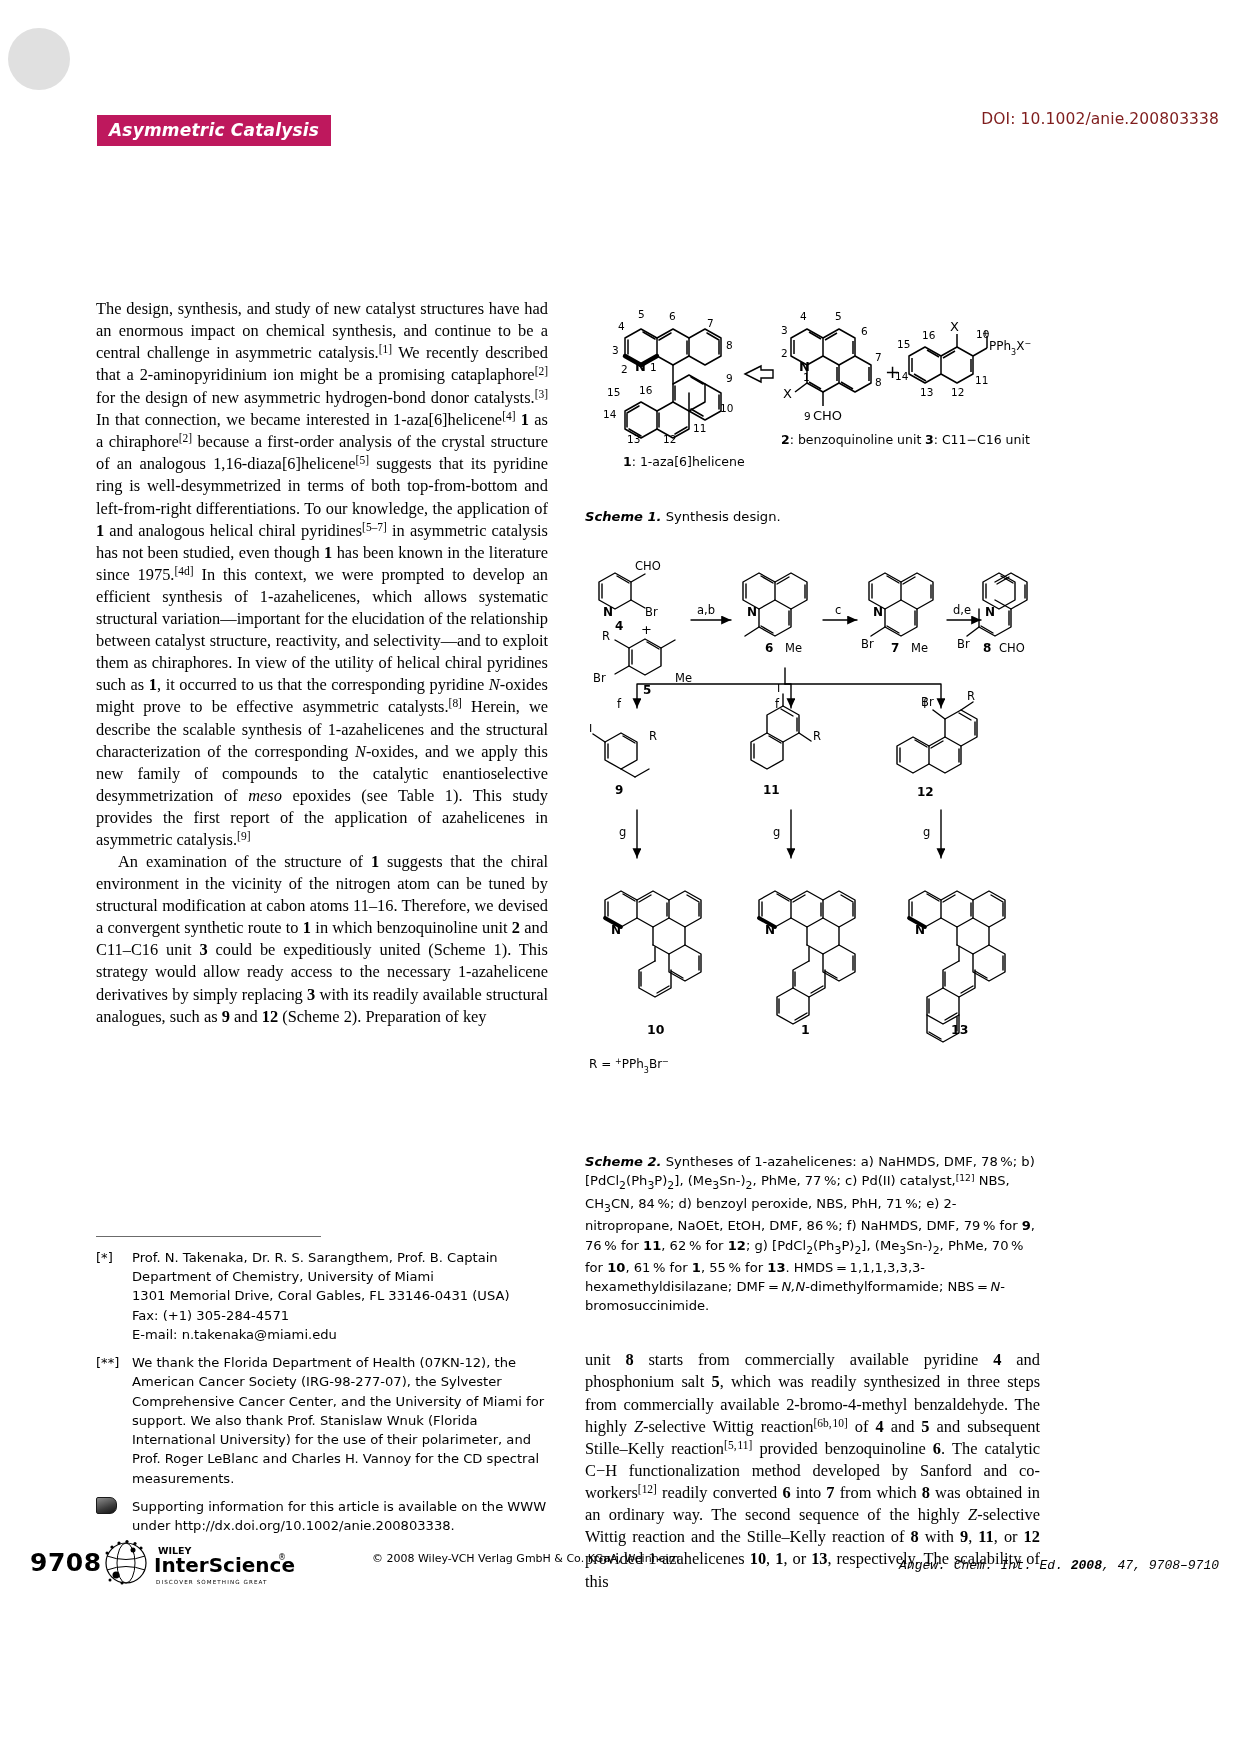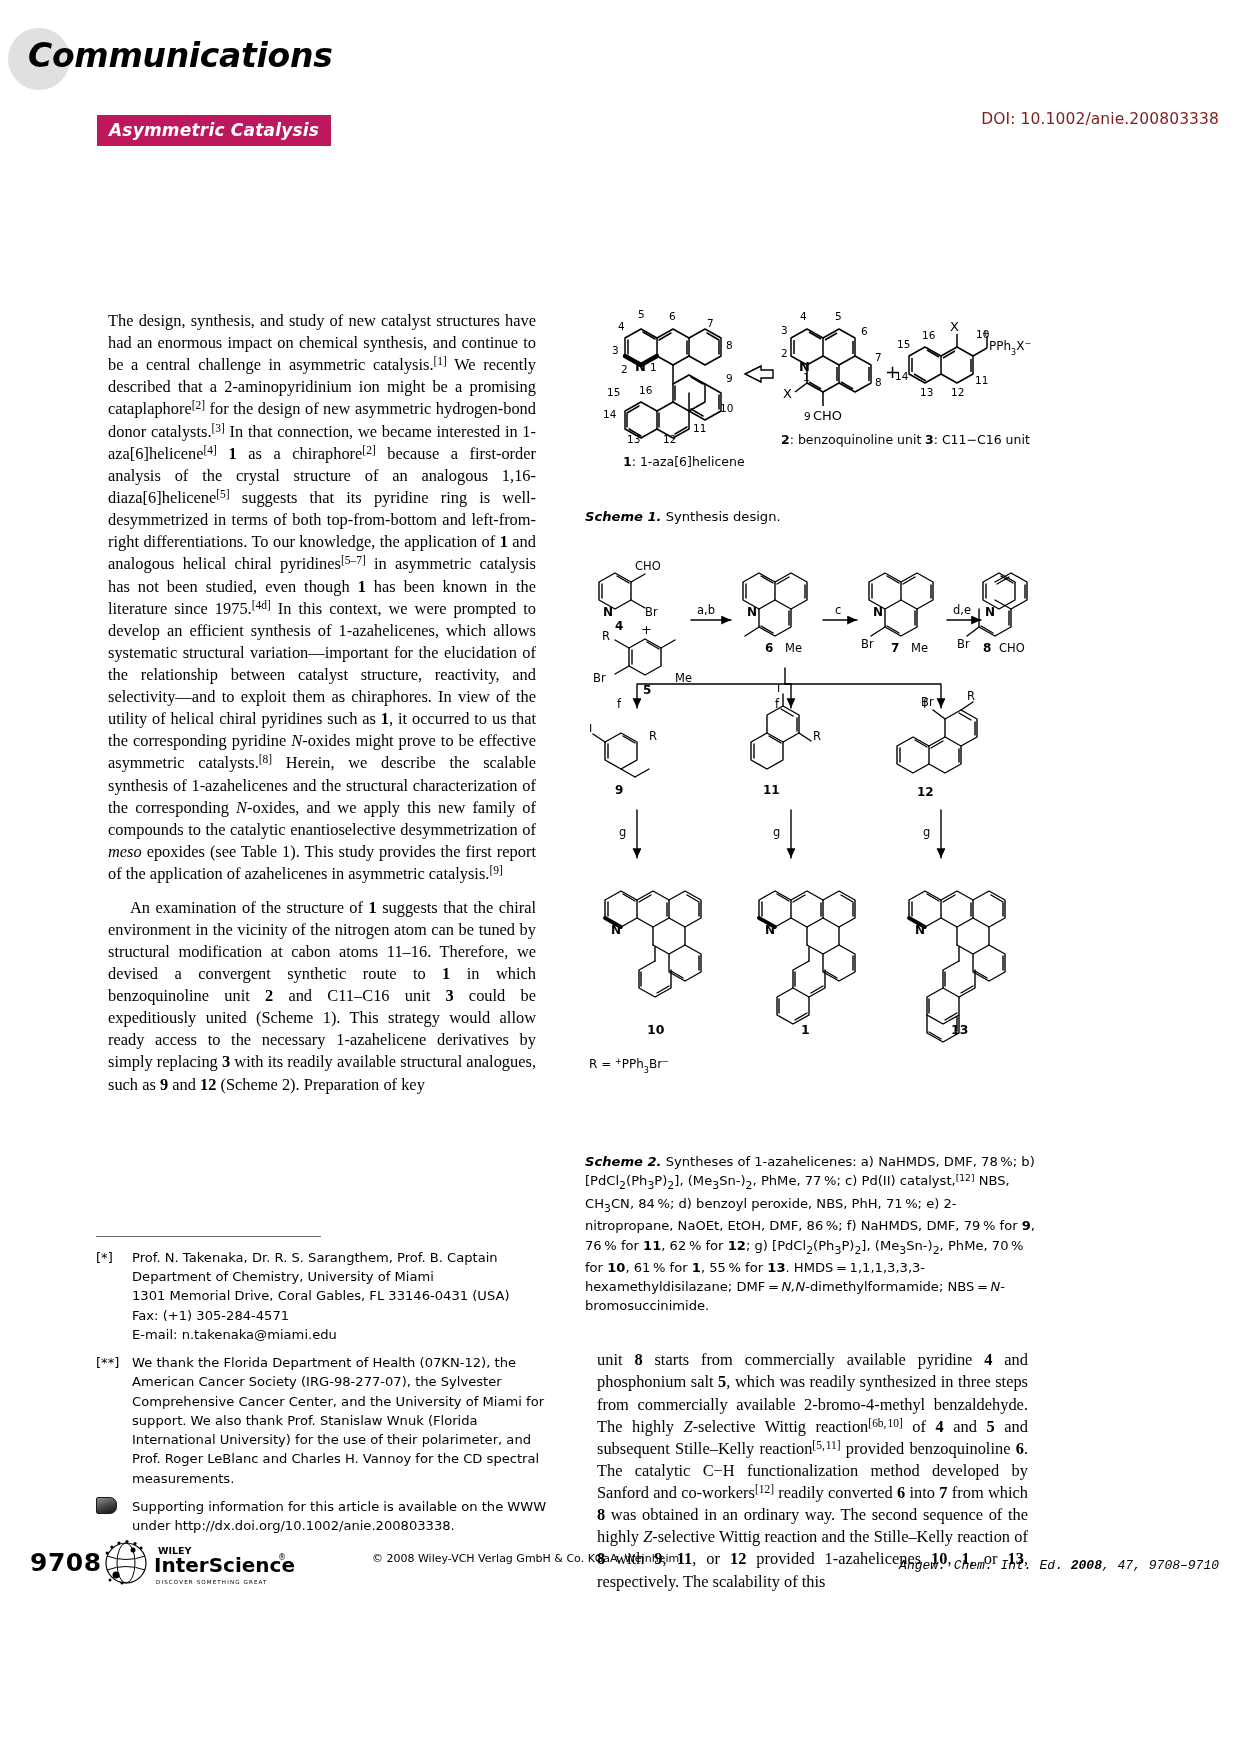--- a/index.html
+++ b/index.html
@@ -57,21 +57,21 @@
   
   .col-left  { position:absolute; left:96px;  top:298px; width:452px; }
   .col-right { position:absolute; left:585px; top:298px; width:455px; }
 
   .body-p {
     font-family:"Liberation Serif", serif;
     font-size:16.4px; line-height:1.345;
     text-align:justify;
     text-justify:inter-word;
     hyphens:auto;
-    margin:12px;
+    margin:0;
   }
   .body-p + .body-p { text-indent:22px; }
   sup { font-size:.7em; vertical-align:.45em; }
   .b  { font-weight:bold; }
   .it { font-style:italic; }
 
   
   .foot-rule {
     position:absolute; left:96px; top:1236px; width:225px;
     border-top:1.6px solid #6b6b6b;
@@ -124,21 +124,20 @@
   }
   .journal-ref b { font-weight:bold; font-style:italic; }
 </style>
 </head>
 <body>
 
 <div class="page">
 
   <div class="masthead">
     <div class="mast-ellipse"></div>
-    <div class="mast-title">Communications</div>
   </div>
 
   <div class="sect-tag">Asymmetric Catalysis</div>
   <div class="doi">DOI: 10.1002/anie.200803338</div>
 
 
 
   <div class="col-left">
     <p class="body-p">The design, synthesis, and study of new catalyst structures
       have had an enormous impact on chemical synthesis, and continue to be a central challenge in asymmetric catalysis.<sup>[1]</sup>

